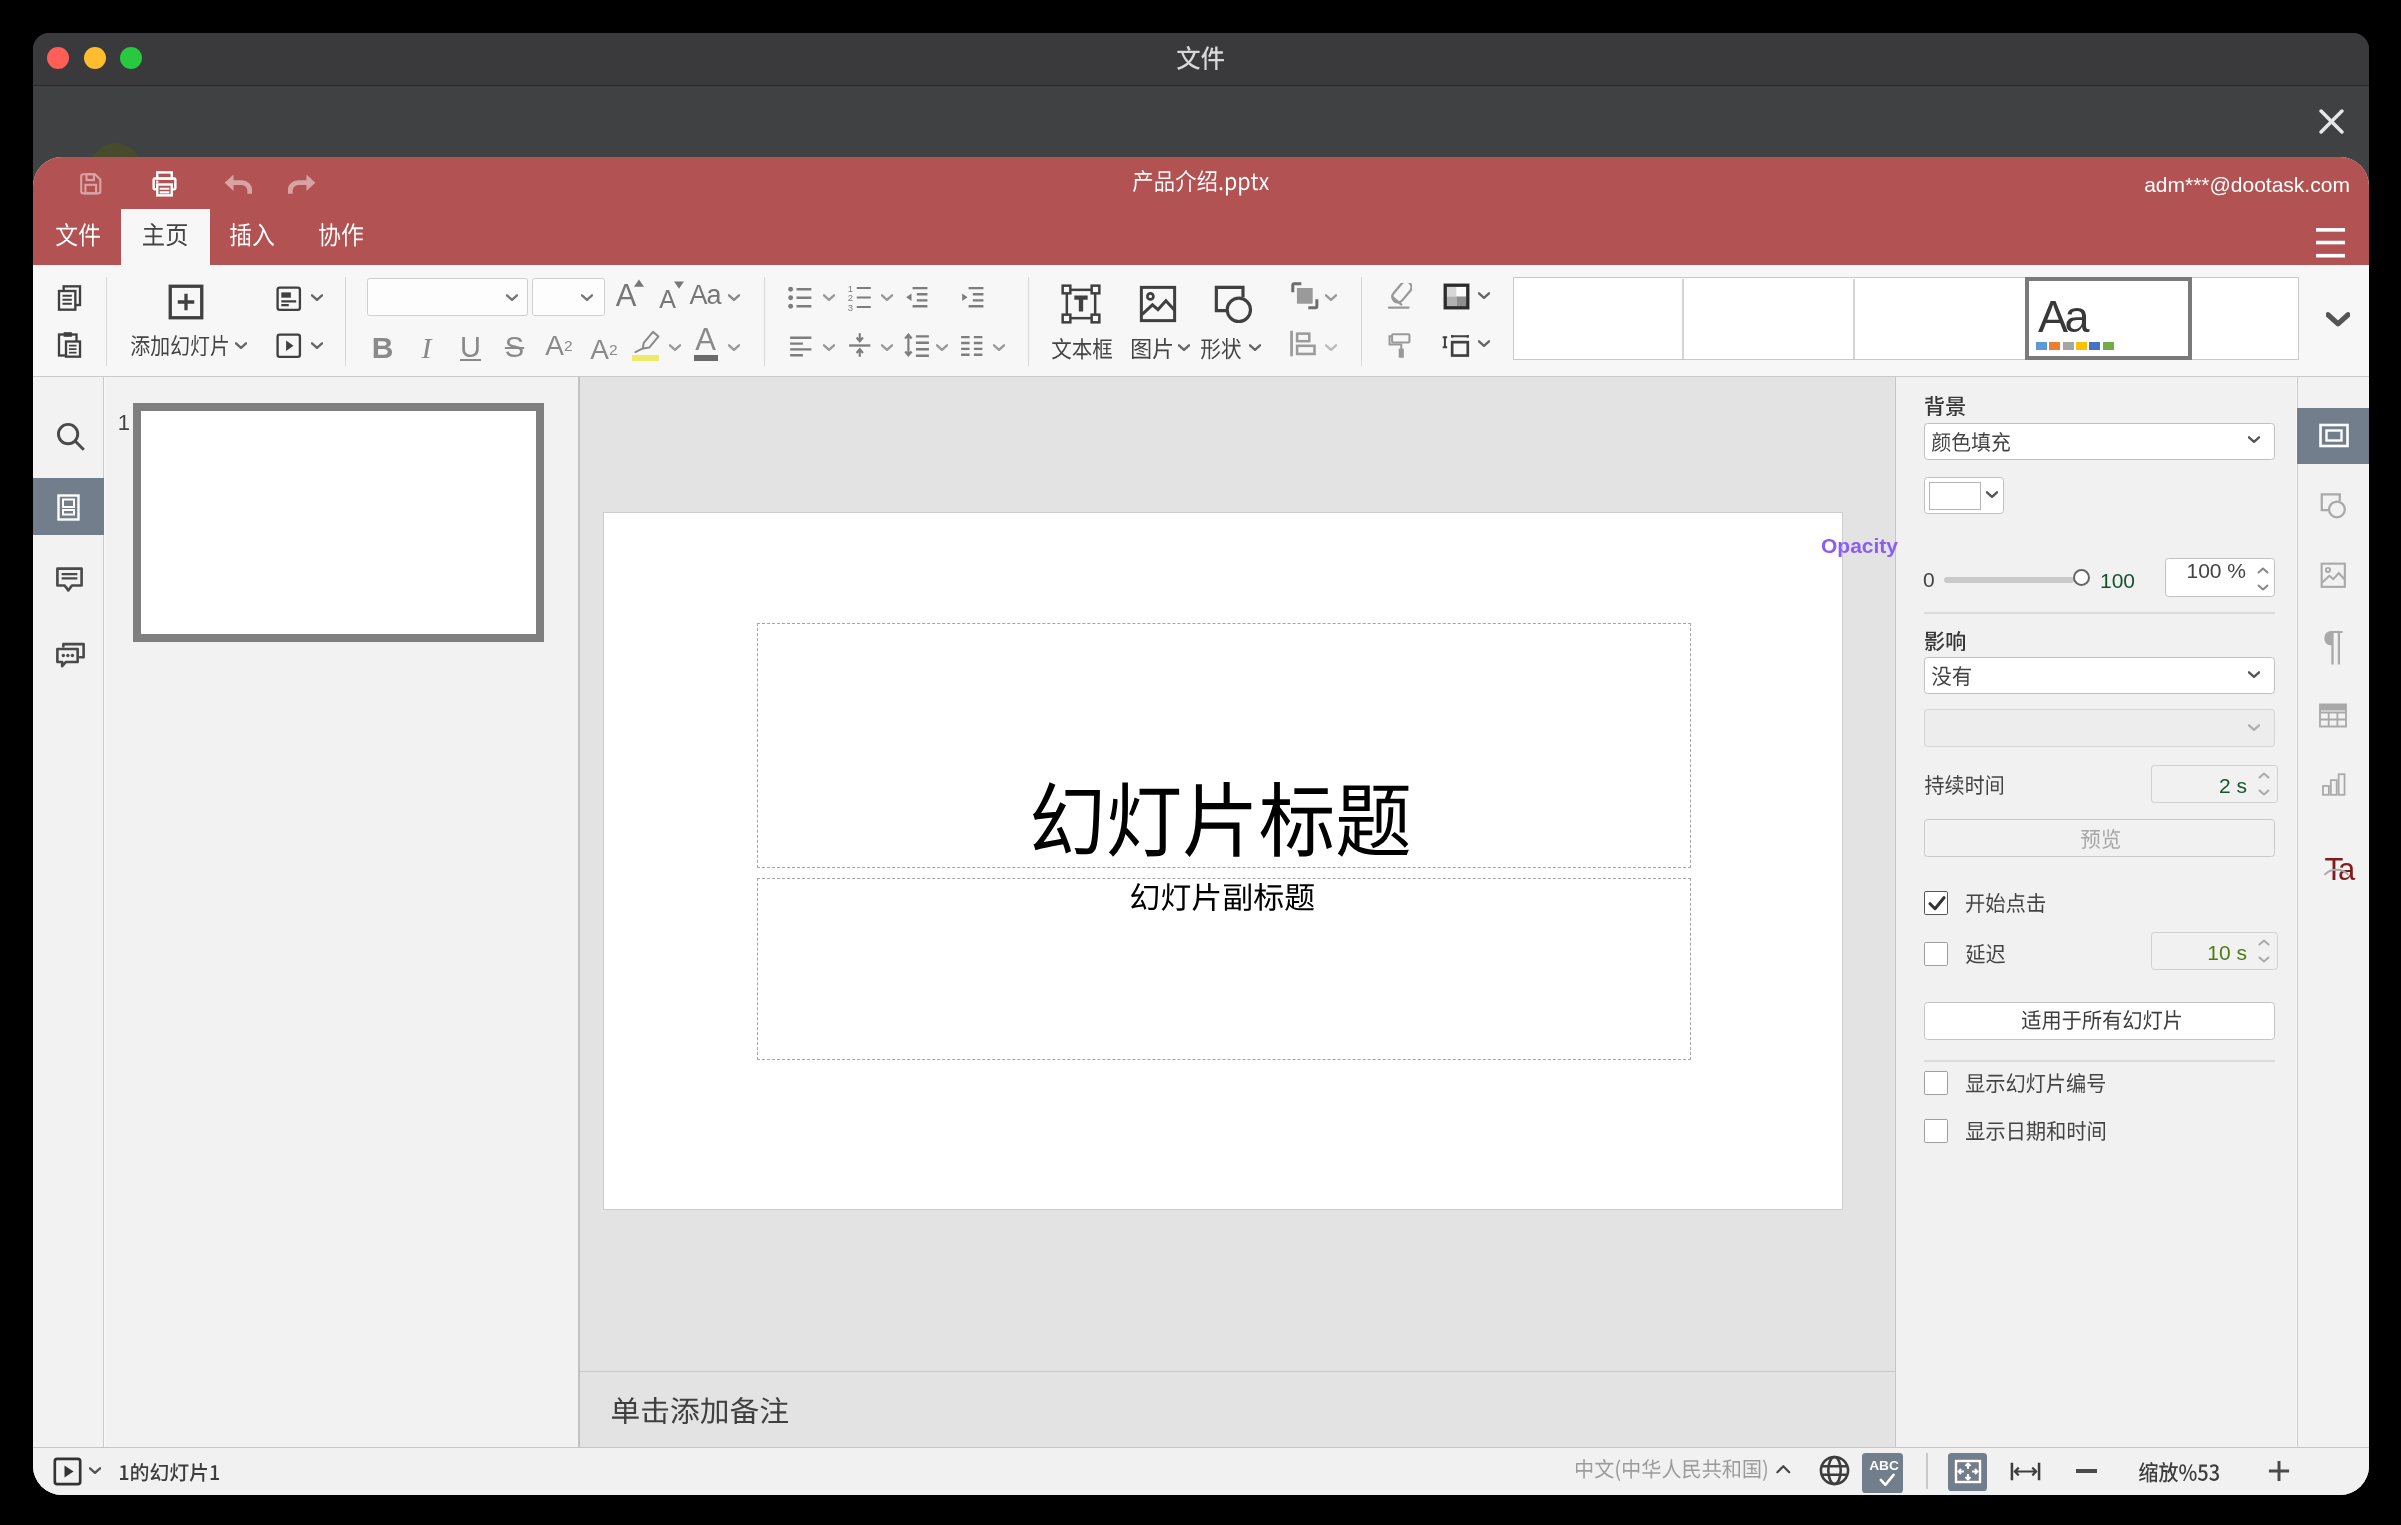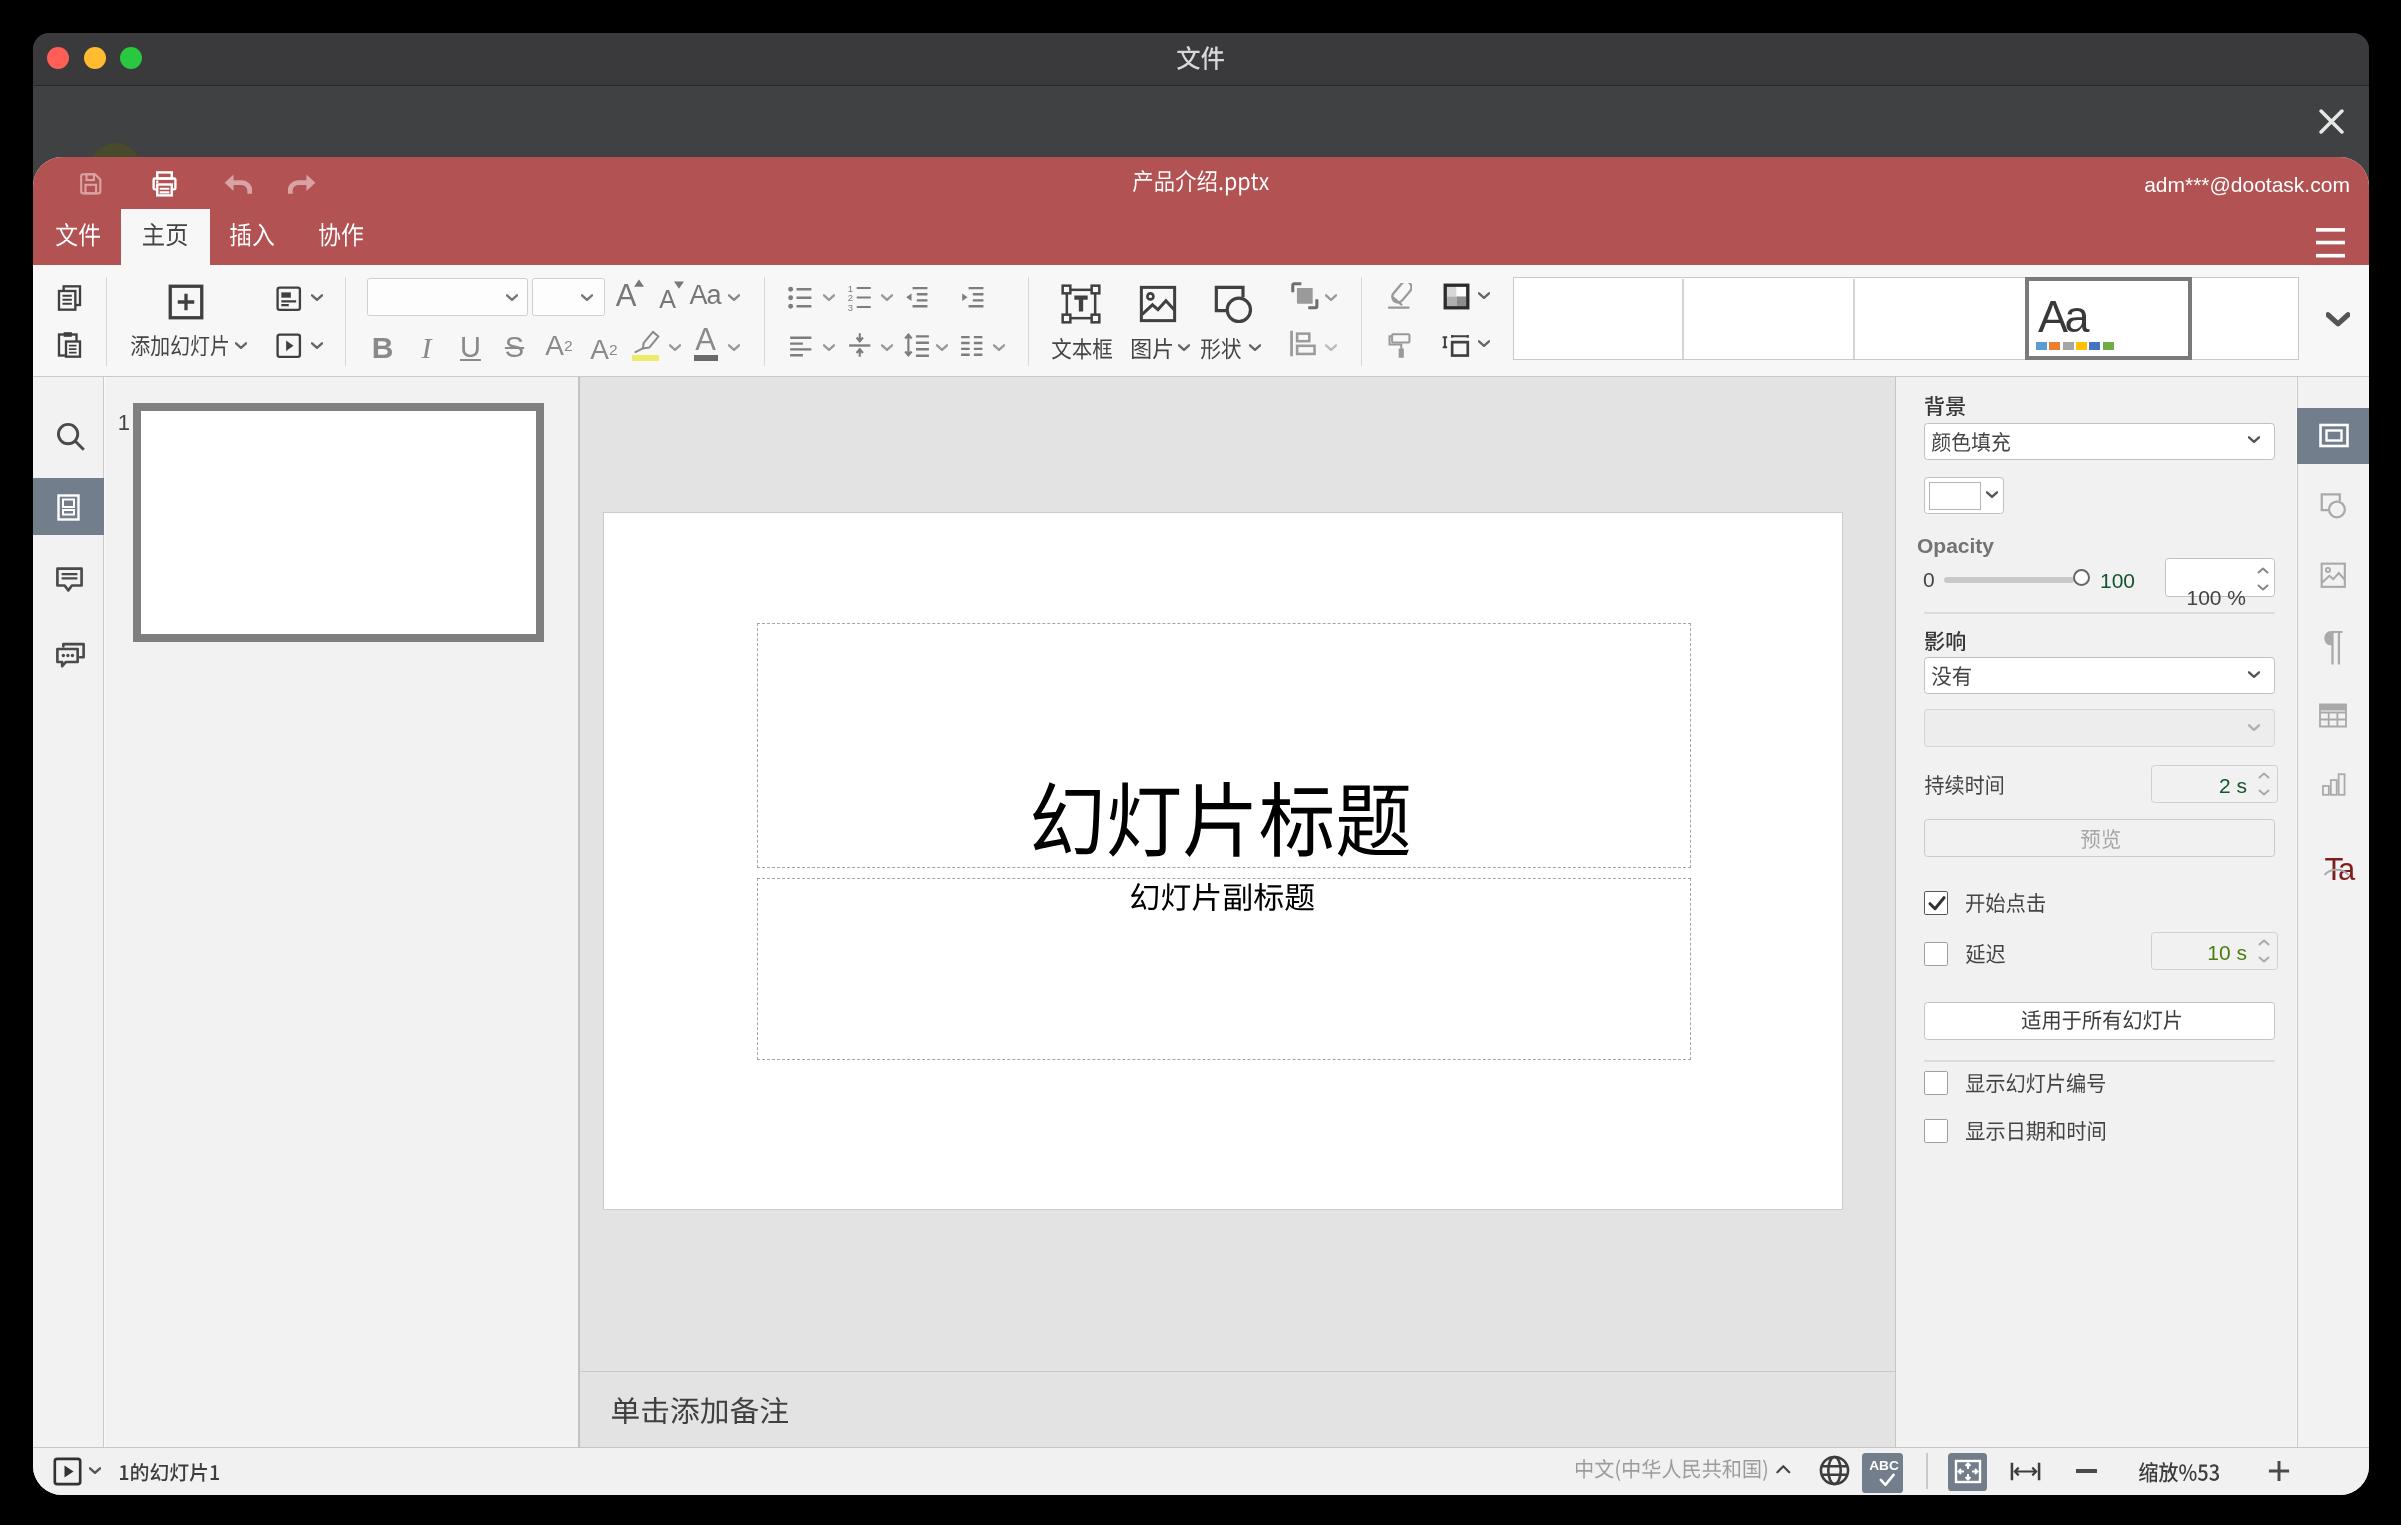--- a/index.html
+++ b/index.html
@@ -340,27 +340,27 @@
         <path d="M12.3 -18.7H22.7V-17.2H12.3ZM17 -17.8 18.5 -17.5Q18.1 -16.5 17.8 -15.6Q17.4 -14.7 17.1 -14L15.8 -14.3Q16.1 -15 16.5 -16.1Q16.9 -17.1 17 -17.8ZM12.9 -14.6H21.9V-3.3H20.4V-13.2H14.3V-3.3H12.9ZM16.8 -12.1H18.2Q18.2 -9.4 18 -7.3Q17.9 -5.3 17.6 -3.7Q17.2 -2.2 16.4 -1.1Q15.7 -0.1 14.4 0.7Q13.1 1.4 11.2 2Q11.1 1.7 10.8 1.3Q10.6 0.9 10.4 0.7Q12.2 0.3 13.4 -0.4Q14.5 -1 15.2 -2Q15.9 -2.9 16.2 -4.3Q16.5 -5.7 16.6 -7.6Q16.7 -9.6 16.8 -12.1ZM1.6 -17.8H11.9V-16.3H1.6ZM2.8 -12.8H11.8V-11.3H2.8ZM9.4 -16.1 10.9 -15.7Q10.4 -14.8 10 -13.8Q9.5 -12.9 9.1 -12.2L7.7 -12.6Q8 -13 8.3 -13.7Q8.6 -14.3 8.9 -14.9Q9.2 -15.6 9.4 -16.1ZM3.2 -15.7 4.7 -16.1Q5.1 -15.5 5.4 -14.7Q5.8 -13.9 6 -13.3L4.5 -12.8Q4.3 -13.4 4 -14.2Q3.7 -15 3.2 -15.7ZM2.1 -12.8H3.7V-7.7Q3.7 -6.7 3.7 -5.4Q3.6 -4.2 3.5 -2.9Q3.3 -1.6 3 -0.4Q2.7 0.9 2.2 1.9Q2.1 1.8 1.8 1.6Q1.5 1.5 1.3 1.3Q1 1.1 0.8 1.1Q1.4 -0.2 1.7 -1.8Q2 -3.3 2 -4.9Q2.1 -6.4 2.1 -7.7ZM9.6 -11 11.1 -10.4Q10.3 -9.7 9.3 -9Q8.3 -8.4 7.1 -7.8Q6 -7.3 4.9 -6.9Q4.7 -7.2 4.4 -7.6Q4.1 -7.9 3.8 -8.1Q4.8 -8.4 5.9 -8.9Q7 -9.3 8 -9.9Q8.9 -10.4 9.6 -11ZM10 -7.8 11.4 -7.2Q10.6 -6.3 9.5 -5.5Q8.4 -4.7 7.1 -4Q5.9 -3.3 4.6 -2.8Q4.4 -3.1 4.1 -3.5Q3.8 -3.9 3.5 -4.1Q4.7 -4.5 5.9 -5.1Q7.1 -5.6 8.2 -6.4Q9.2 -7.1 10 -7.8ZM10.3 -4.4 11.9 -3.8Q11.1 -2.6 9.9 -1.7Q8.7 -0.7 7.2 0Q5.8 0.8 4.3 1.3Q4.1 1 3.8 0.6Q3.5 0.3 3.2 0Q4.6 -0.4 6 -1.1Q7.4 -1.8 8.5 -2.6Q9.6 -3.5 10.3 -4.4ZM5.5 -19.8 7 -20.2Q7.3 -19.6 7.6 -18.9Q7.9 -18.1 8.1 -17.6L6.5 -17.1Q6.4 -17.6 6.1 -18.4Q5.8 -19.1 5.5 -19.8ZM17.8 -1.9 18.8 -2.8Q19.5 -2.3 20.4 -1.7Q21.2 -1 21.9 -0.4Q22.6 0.3 23.1 0.8L22 1.9Q21.6 1.4 20.9 0.7Q20.2 0 19.4 -0.6Q18.5 -1.3 17.8 -1.9Z M35.4 -12.9H37.1V-6.6H35.4ZM32 -18.1H39.7V-16.4H31.2ZM39.1 -18.1H39.6L39.9 -18.2L41.1 -17.3Q40.5 -16.4 39.8 -15.4Q39 -14.5 38.2 -13.6Q37.4 -12.8 36.6 -12.1Q36.4 -12.4 36.1 -12.7Q35.7 -13 35.5 -13.2Q36.2 -13.8 36.9 -14.6Q37.6 -15.3 38.2 -16.2Q38.8 -17 39.1 -17.7ZM28.1 -13.5H29.8V-1.9Q29.8 -1.2 30.1 -0.8Q30.3 -0.4 31 -0.3Q31.6 -0.1 32.9 -0.1Q33.3 -0.1 34.2 -0.1Q35.2 -0.1 36.3 -0.1Q37.5 -0.1 38.7 -0.1Q39.9 -0.1 40.9 -0.1Q41.9 -0.1 42.3 -0.1Q43.5 -0.1 44.1 -0.4Q44.7 -0.7 45 -1.6Q45.2 -2.4 45.4 -4Q45.7 -3.8 46.2 -3.6Q46.7 -3.4 47.1 -3.3Q46.9 -1.9 46.7 -1Q46.4 -0 45.9 0.5Q45.4 1.1 44.6 1.3Q43.7 1.5 42.4 1.5Q42.1 1.5 41.4 1.5Q40.7 1.5 39.7 1.5Q38.7 1.5 37.7 1.5Q36.6 1.5 35.7 1.5Q34.7 1.5 34 1.5Q33.3 1.5 33.1 1.5Q31.2 1.5 30.1 1.2Q29 1 28.5 0.2Q28.1 -0.6 28.1 -1.9ZM32.5 -20.2 34.1 -19.6Q33.2 -17.8 31.9 -16.2Q30.6 -14.5 29 -13.1Q27.5 -11.7 25.9 -10.6Q25.9 -10.8 25.7 -11.1Q25.5 -11.4 25.3 -11.7Q25.1 -12.1 24.9 -12.3Q26.4 -13.2 27.8 -14.4Q29.3 -15.7 30.5 -17.1Q31.7 -18.6 32.5 -20.2ZM29.4 -13.5H44.7V-4.9H42.9V-11.8H29.4ZM29.4 -7.6H43.7V-5.9H29.4Z M57 -17.9H70.4V-16.4H57ZM64.8 -1.5 65.9 -2.6Q66.7 -2.1 67.6 -1.5Q68.5 -1 69.4 -0.4Q70.2 0.2 70.7 0.7L69.5 1.9Q69 1.4 68.2 0.8Q67.4 0.2 66.5 -0.4Q65.6 -1 64.8 -1.5ZM60.9 -2.6 62.4 -1.5Q61.7 -0.9 60.7 -0.3Q59.7 0.4 58.7 0.9Q57.7 1.5 56.8 1.9Q56.6 1.6 56.3 1.3Q55.9 0.9 55.7 0.7Q56.6 0.3 57.5 -0.3Q58.5 -0.8 59.4 -1.4Q60.3 -2 60.9 -2.6ZM56 -4.2H71V-2.6H56ZM58.9 -12H68.2V-11H58.9ZM58.9 -9.5H68.4V-8.4H58.9ZM58.9 -6.9H68.1V-5.8H58.9ZM58.2 -14.9H68.9V-3.7H67.2V-13.6H59.8V-3.7H58.2ZM62.7 -20.1 64.6 -20Q64.4 -19 64.1 -17.8Q63.9 -16.7 63.6 -15.6Q63.3 -14.6 63 -13.8L61.5 -14Q61.8 -14.8 62 -15.9Q62.2 -17 62.4 -18.1Q62.6 -19.2 62.7 -20.1ZM49 -14.4H56.2V-12.7H49ZM51.7 -19.9H53.4V-4H51.7ZM48.8 -3.3Q49.7 -3.6 50.9 -4Q52 -4.4 53.3 -4.9Q54.6 -5.4 56 -5.9L56.2 -4.3Q54.5 -3.5 52.7 -2.8Q50.9 -2.1 49.5 -1.5Z M85.7 -9.2H87.7V-1.3Q87.7 -0.7 87.9 -0.5Q88.1 -0.4 88.8 -0.4Q89 -0.4 89.4 -0.4Q89.8 -0.4 90.4 -0.4Q90.9 -0.4 91.4 -0.4Q91.8 -0.4 92.1 -0.4Q92.5 -0.4 92.8 -0.6Q93 -0.9 93.1 -1.7Q93.2 -2.5 93.3 -4.2Q93.5 -4 93.8 -3.8Q94.1 -3.7 94.4 -3.6Q94.7 -3.4 95 -3.4Q94.9 -1.5 94.6 -0.5Q94.4 0.5 93.8 0.9Q93.2 1.3 92.2 1.3Q92 1.3 91.5 1.3Q91 1.3 90.4 1.3Q89.8 1.3 89.3 1.3Q88.7 1.3 88.6 1.3Q87.5 1.3 86.8 1.1Q86.2 0.9 86 0.3Q85.7 -0.3 85.7 -1.3ZM80.3 -9H82.3Q82.1 -6.9 81.7 -5.2Q81.4 -3.5 80.6 -2.1Q79.7 -0.8 78.3 0.3Q76.8 1.3 74.5 2Q74.4 1.7 74.2 1.4Q74 1.1 73.8 0.8Q73.5 0.6 73.3 0.4Q75.5 -0.2 76.8 -1.1Q78.2 -1.9 78.9 -3.1Q79.6 -4.2 79.9 -5.7Q80.2 -7.2 80.3 -9ZM86.4 -12.8 87.8 -13.7Q88.9 -12.9 90.1 -11.8Q91.3 -10.7 92.3 -9.7Q93.4 -8.7 94 -7.8L92.4 -6.8Q91.8 -7.6 90.8 -8.7Q89.8 -9.7 88.7 -10.8Q87.5 -11.9 86.4 -12.8ZM73.6 -16.3H94.5V-14.6H73.6ZM82.2 -19.7 84 -20.2Q84.6 -19.5 85.1 -18.6Q85.7 -17.6 86 -17L84.1 -16.3Q83.9 -17 83.3 -18Q82.7 -18.9 82.2 -19.7ZM75.6 -7.3Q75.5 -7.6 75.4 -7.9Q75.3 -8.2 75.2 -8.6Q75.1 -8.9 75 -9.2Q75.3 -9.3 75.8 -9.6Q76.2 -9.9 76.6 -10.4Q76.9 -10.6 77.4 -11.1Q77.9 -11.7 78.6 -12.4Q79.2 -13.1 79.9 -14Q80.5 -14.9 81.1 -15.8L83.1 -15.1Q82.1 -13.8 81.1 -12.6Q80.1 -11.3 79 -10.3Q77.9 -9.2 76.9 -8.3V-8.3Q76.9 -8.3 76.7 -8.2Q76.5 -8.1 76.2 -8Q76 -7.8 75.8 -7.6Q75.6 -7.5 75.6 -7.3ZM75.6 -7.3 75.6 -8.7 76.9 -9.4 91.5 -10.1Q91.6 -9.7 91.7 -9.2Q91.7 -8.8 91.8 -8.5Q88.4 -8.3 85.9 -8.2Q83.4 -8 81.7 -7.9Q79.9 -7.8 78.9 -7.8Q77.8 -7.7 77.2 -7.6Q76.5 -7.6 76.2 -7.5Q75.8 -7.4 75.6 -7.3Z" fill="#444444"></path>
       </svg>
       <svg class="i" style="left:2215px;top:279px;width:12px;height:7.3px" viewBox="0 0 13 8">
         <path d="M1 1.5 L6.5 6.5 L12 1.5" fill="none" stroke="#555" stroke-width="2.6" stroke-linecap="round" stroke-linejoin="round"></path>
       </svg>
       <div style="position:absolute;left:1891px;top:320px;width:80px;height:37px;background:#fff;border:1.8px solid #c0c0c0;border-radius:3.6px"></div>
       <div style="position:absolute;left:1896px;top:325px;width:52px;height:28px;background:#fff;border:1.8px solid #b5b5b5"></div>
       <svg class="i" style="left:1953px;top:334px;width:12px;height:7.3px" viewBox="0 0 13 8">
         <path d="M1 1.5 L6.5 6.5 L12 1.5" fill="none" stroke="#555" stroke-width="2.6" stroke-linecap="round" stroke-linejoin="round"></path>
       </svg>
-      <div style="position:absolute;display:flex;align-items:center;justify-content:flex-start;left:1884px;top:375px;width:109px;height:27px;font:bold 21px 'Liberation Sans',sans-serif;color:#737373">Opacity</div>
+      <div style="position:absolute;display:flex;align-items:center;justify-content:flex-start;left:1788px;top:375px;width:109px;height:27px;font:bold 21px 'Liberation Sans',sans-serif;color:#8b5cf6">Opacity</div>
       <div style="position:absolute;display:flex;align-items:center;justify-content:flex-start;left:1890px;top:410px;width:27px;height:25.5px;font:21px 'Liberation Sans',sans-serif;color:#444">0</div>
       <div style="position:absolute;left:1911px;top:420px;width:130px;height:6.4px;background:#c9c9c9;border-radius:3.6px"></div>
       <div style="position:absolute;left:2040px;top:412px;width:17.3px;height:17.3px;border-radius:50%;background:#fff;border:2.3px solid #666"></div>
       <div style="position:absolute;display:flex;align-items:center;justify-content:flex-start;left:2067px;top:411px;width:40px;height:25.5px;font:21px 'Liberation Sans',sans-serif;color:#14532d">100</div>
       <div style="position:absolute;left:2132px;top:401px;width:110px;height:39px;background:#fff;border:1.8px solid #c0c0c0;border-radius:3.6px"></div>
-      <div style="position:absolute;display:flex;align-items:center;justify-content:flex-end;left:2132px;top:425px;width:81px;height:31px;font:21px 'Liberation Sans',sans-serif;color:#444">100 %</div>
+      <div style="position:absolute;display:flex;align-items:center;justify-content:flex-end;left:2132px;top:398px;width:81px;height:31px;font:21px 'Liberation Sans',sans-serif;color:#444">100 %</div>
       <svg class="i" style="left:2224px;top:410px;width:12px;height:24px" viewBox="0 0 12 24">
         <path d="M1.5 5.5 L6 1.5 L10.5 5.5" fill="none" stroke="#888" stroke-width="2" stroke-linecap="round" stroke-linejoin="round"></path>
         <path d="M1.5 18.5 L6 22.5 L10.5 18.5" fill="none" stroke="#888" stroke-width="2" stroke-linecap="round" stroke-linejoin="round"></path>
       </svg>
       <div style="position:absolute;left:1891px;top:455px;width:351px;height:1.8px;background:#dcdcdc"></div>
       <svg class="t " style="left:1892px;top:474px;width:40px;height:20.3px" viewBox="1.22 -20.31 45.31 22.29" preserveAspectRatio="none">
         <path d="M19.9 -19.8 22 -18.9Q21.2 -17.8 20.2 -16.8Q19.1 -15.7 18 -14.8Q16.8 -13.9 15.7 -13.2Q15.4 -13.5 15 -14Q14.5 -14.4 14.1 -14.7Q15.1 -15.3 16.2 -16.1Q17.3 -17 18.3 -17.9Q19.2 -18.9 19.9 -19.8ZM20.6 -13.3 22.7 -12.4Q21.8 -11.2 20.6 -10.1Q19.5 -9 18.2 -8.1Q16.9 -7.1 15.7 -6.4Q15.4 -6.7 15 -7.2Q14.5 -7.7 14.1 -8Q15.3 -8.6 16.5 -9.4Q17.7 -10.3 18.8 -11.3Q19.9 -12.3 20.6 -13.3ZM21.1 -6.5 23.2 -5.7Q22.2 -4.1 21 -2.7Q19.7 -1.3 18.2 -0.1Q16.7 1 15 1.9Q14.8 1.4 14.3 0.9Q13.9 0.4 13.5 0.1Q15 -0.6 16.4 -1.6Q17.9 -2.6 19.1 -3.9Q20.3 -5.1 21.1 -6.5ZM1.3 -11.4H14.4V-9.6H1.3ZM4.8 -7V-5.3H11V-7ZM2.7 -8.6H13.2V-3.8H2.7ZM9.8 -2.8 11.5 -3.5Q12.1 -2.6 12.7 -1.6Q13.3 -0.6 13.6 0.1L11.9 1Q11.6 0.2 11 -0.8Q10.4 -1.9 9.8 -2.8ZM4.6 -15.4V-14.2H11.3V-15.4ZM4.6 -18V-16.8H11.3V-18ZM2.4 -19.4H13.6V-12.7H2.4ZM6.8 -4.6H9V-0.2Q9 0.6 8.8 1Q8.7 1.4 8.1 1.6Q7.6 1.8 6.9 1.9Q6.2 1.9 5.2 1.9Q5.1 1.5 4.9 1Q4.7 0.5 4.5 0.1Q5.2 0.1 5.7 0.1Q6.2 0.1 6.4 0.1Q6.6 0.1 6.7 0Q6.8 -0 6.8 -0.2ZM3.5 -3.4 5.4 -2.9Q4.9 -1.8 4.2 -0.7Q3.5 0.4 2.8 1.2Q2.6 1 2.3 0.8Q2.1 0.6 1.8 0.3Q1.4 0.1 1.2 -0Q1.9 -0.7 2.5 -1.6Q3.1 -2.5 3.5 -3.4ZM6.3 -12.3 8.5 -12.7Q8.8 -12.3 9 -11.8Q9.3 -11.2 9.4 -10.8L7.2 -10.3Q7.1 -10.7 6.8 -11.3Q6.6 -11.8 6.3 -12.3Z M26.8 -18.1H31.9V-4.3H26.8V-6.4H30.1V-16H26.8ZM25.7 -18.1H27.7V-2.1H25.7ZM44.3 -16.3H46.5V-0.4Q46.5 0.4 46.3 0.8Q46.1 1.3 45.6 1.6Q45.1 1.8 44.3 1.9Q43.5 2 42.3 2Q42.3 1.5 42.1 0.9Q41.9 0.3 41.7 -0.1Q42.4 -0.1 43 -0Q43.7 -0 43.9 -0.1Q44.2 -0.1 44.2 -0.1Q44.3 -0.2 44.3 -0.5ZM33.5 -16.3H45.4V-14.3H35.7V1.9H33.5ZM37.3 -11.9H38.9V-2.4H37.3ZM38.2 -11.9H42.7V-3.7H38.2V-5.4H41.2V-10.3H38.2ZM38.7 -20.3 41.3 -19.8Q40.8 -18.5 40.2 -17.2Q39.7 -15.9 39.2 -15L37.1 -15.5Q37.4 -16.2 37.7 -17Q38 -17.9 38.3 -18.7Q38.6 -19.6 38.7 -20.3Z" fill="#383838"></path>
       </svg>
       <div style="position:absolute;left:1891px;top:500px;width:351px;height:37px;background:#fff;border:1.8px solid #c0c0c0;border-radius:3.6px"></div>
       <svg class="t " style="left:1899px;top:509px;width:39px;height:20px" viewBox="0.83 -20.16 45.71 22.07" preserveAspectRatio="none">

